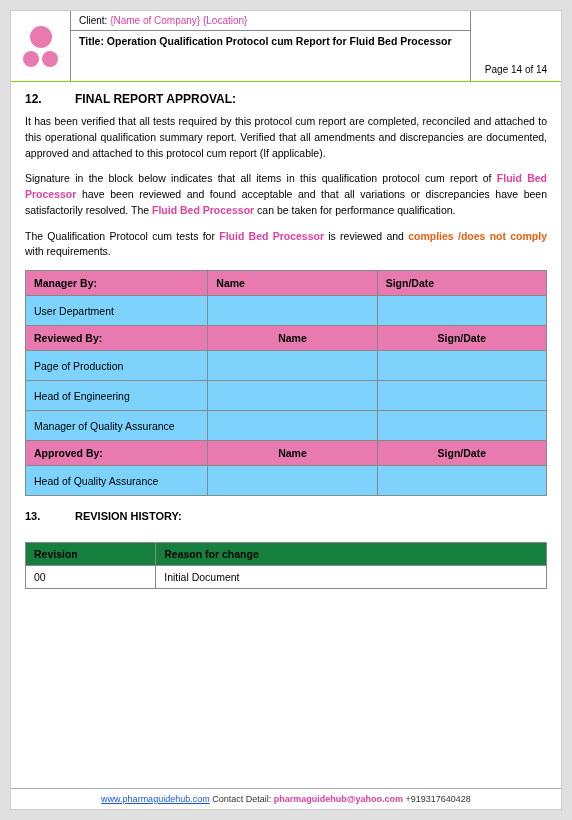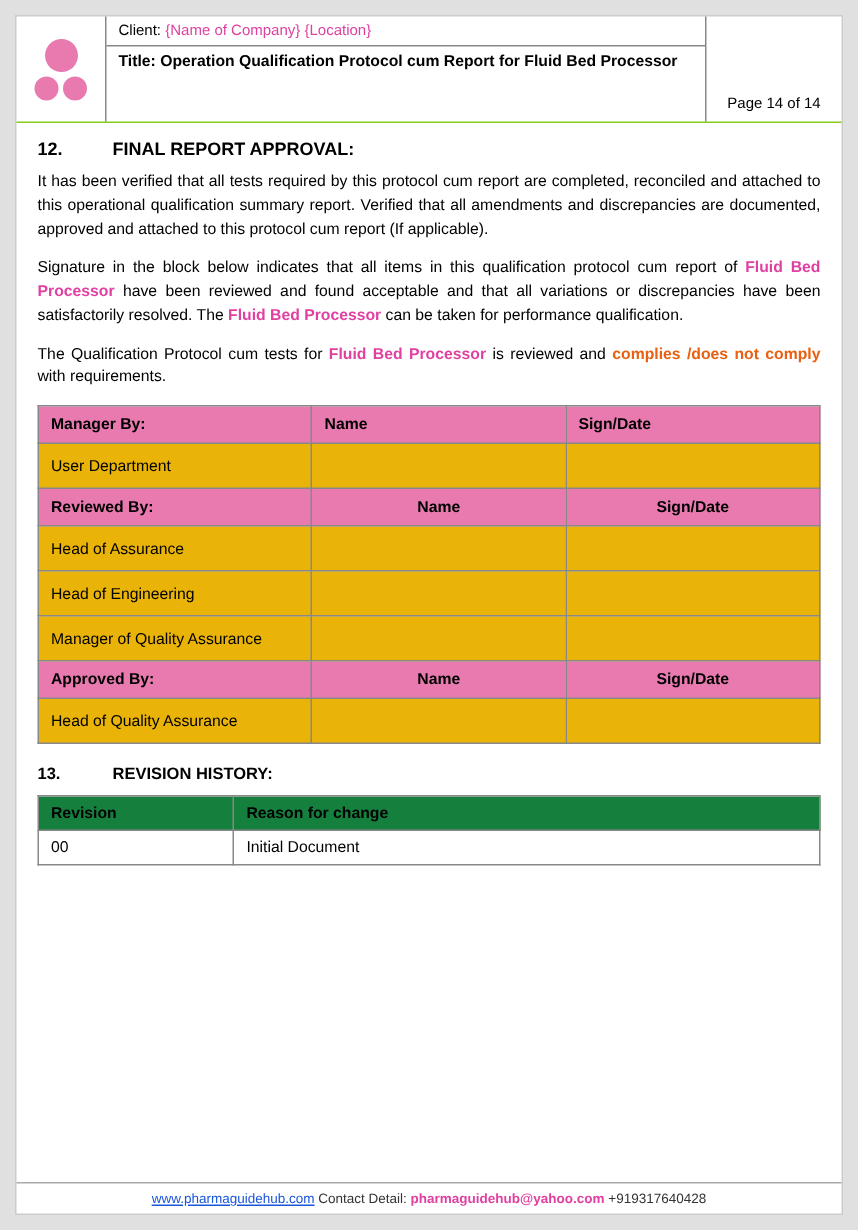--- a/index.html
+++ b/index.html
@@ -112,31 +112,31 @@
     .approval-table td, .approval-table th {
       border: 1px solid #888;
       padding: 6px 8px;
     }
     .table-header-row td {
       background: #e87ab0;
       font-weight: bold;
       color: #000;
     }
     .data-row td {
-      background: #eab308;
+      background: #7dd3fc;
       height: 30px;
     }
     
     .revision-section {
       margin-top: 4px;
     }
     .revision-title {
       font-weight: bold;
       font-size: 11px;
-      margin-bottom: 8px;
+      margin-bottom: 20px;
       display: flex;
       gap: 20px;
     }
     .revision-table {
       width: 100%;
       border-collapse: collapse;
       font-size: 10.5px;
     }
     .revision-table td, .revision-table th {
       border: 1px solid #888;
@@ -227,21 +227,21 @@
         <td></td>
         <td></td>
       </tr>
 
       <tr class="table-header-row">
         <td>Reviewed By:</td>
         <td style="text-align:center">Name</td>
         <td style="text-align:center">Sign/Date</td>
       </tr>
       <tr class="data-row">
-        <td>Head of Assurance</td>
+        <td>Page of Production</td>
         <td></td>
         <td></td>
       </tr>
       <tr class="data-row">
         <td>Head of Engineering</td>
         <td></td>
         <td></td>
       </tr>
       <tr class="data-row">
         <td>Manager of Quality Assurance</td>

